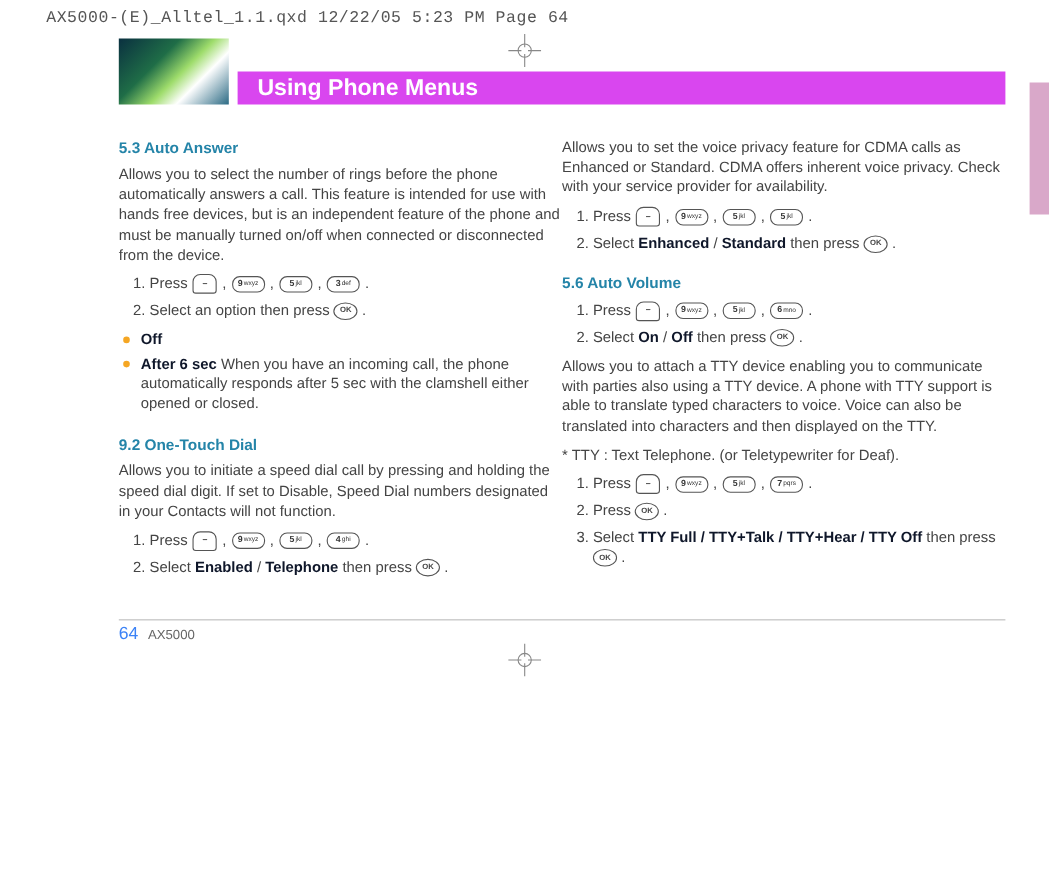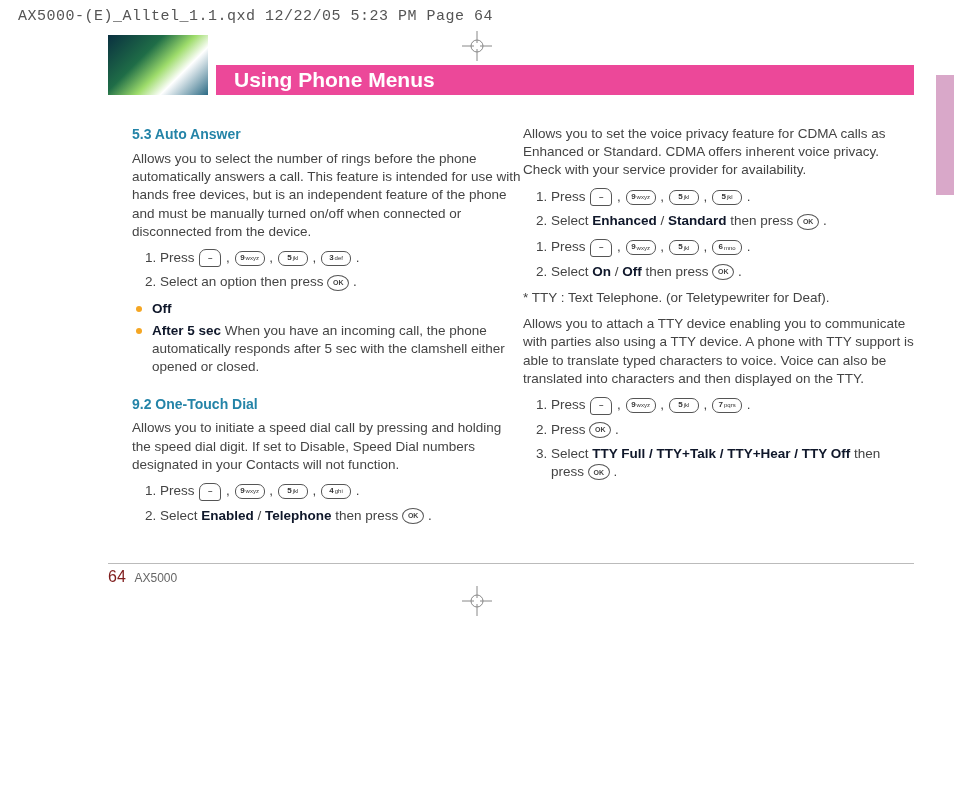--- a/index.html
+++ b/index.html
@@ -9,20 +9,21 @@
     background: #fff;
     color: #333;
     width: 954px;
   }
   .slug {
     font-family: "Courier New", monospace;
     font-size: 15px;
     color: #555;
     padding: 8px 0 0 18px;
     letter-spacing: 0.5px;
+    margin-left: 24px;
   }
   .page {
     position: relative;
     margin: 10px 0 0 0;
     padding: 0 40px 30px 108px;
   }
   .tab {
     position: absolute;
     right: 0;
     top: 40px;
@@ -44,31 +45,30 @@
   }
   .title-bar {
     flex: 1;
     margin-left: 8px;
     display: flex;
     flex-direction: column;
     justify-content: flex-end;
   }
   .title-band {
     height: 30px;
-    background: #ec4899;
+    background: #d946ef;
     color: #fff;
     font-size: 21px;
     font-weight: bold;
     display: flex;
     align-items: center;
     padding-left: 18px;
   }
   .columns {
     display: flex;
-    margin-left: 24px;
   }
   .col { flex: 1; font-size: 13.5px; line-height: 1.35; color: #444; }
   .sec-head {
     color: #2484a8;
     font-weight: bold;
     font-size: 14px;
     margin: 18px 0 6px 0;
   }
   .sec-head.first { margin-top: 0; }
   p.body { margin: 0 0 8px 0; }
@@ -93,21 +93,21 @@
     width:20px;height:14px;border:1px solid #555;border-radius:50%;
     font-size:7px;font-weight:bold;vertical-align:middle;
   }
   .footer {
     margin-top: 30px;
     border-top: 1px solid #bbb;
     padding-top: 4px;
     font-size: 12px;
     color: #666;
   }
-  .footer .pnum { font-size: 16px; color:#7f1d1d; margin-right:6px;}
+  .footer .pnum { font-size: 16px; color:#3b82f6; margin-right:6px;}
   
   .crop { position:absolute; }
   .crop svg line { stroke:#888; stroke-width:1; }
   .crop.top { left:50%; top:-4px; transform:translateX(-50%);}
   .crop.bottom { left:50%; bottom:-4px; transform:translateX(-50%);}
 </style>
 </head>
 <body>
 
 <div class="slug">AX5000-(E)_Alltel_1.1.qxd  12/22/05  5:23 PM  Page 64</div>
@@ -159,21 +159,21 @@
         <li>
           <span>Select an option then press </span><span class="ok">OK</span> .
         </li>
       </ol>
       <div class="bul-row">
         <span class="dot"></span>
         <div class="bul-text"><b>Off</b></div>
       </div>
       <div class="bul-row">
         <span class="dot"></span>
-        <div class="bul-text"><b>After 5 sec</b><span> When you have an incoming call, the phone automatically responds after 5 sec with the clamshell either opened or closed.</span></div>
+        <div class="bul-text"><b>After 6 sec</b><span> When you have an incoming call, the phone automatically responds after 5 sec with the clamshell either opened or closed.</span></div>
       </div>
 
       <div class="sec-head">9.2 One-Touch Dial</div>
       <p class="body">Allows you to initiate a speed dial call by pressing and holding the speed dial digit. If set to Disable, Speed Dial numbers designated in your Contacts will not function.</p>
       <ol class="steps">
         <li>
           <span>Press </span>
           <span class="key soft"></span> ,
           <span class="key">
               <span>9</span>
@@ -212,20 +212,21 @@
           <span class="key">
               <span>5</span>
               <sup>jkl</sup>
             </span> .
         </li>
         <li>
           <span>Select </span><b>Enhanced</b><span> / </span><b>Standard</b><span> then press </span><span class="ok">OK</span> .
         </li>
       </ol>
 
+      <div class="sec-head">5.6 Auto Volume</div>
       <ol class="steps">
         <li>
           <span>Press </span>
           <span class="key soft"></span> ,
           <span class="key">
               <span>9</span>
               <sup>wxyz</sup>
             </span> ,
           <span class="key">
               <span>5</span>
@@ -234,22 +235,22 @@
           <span class="key">
               <span>6</span>
               <sup>mno</sup>
             </span> .
         </li>
         <li>
           <span>Select </span><b>On</b><span> / </span><b>Off</b><span> then press </span><span class="ok">OK</span> .
         </li>
       </ol>
 
+      <p class="body">Allows you to attach a TTY device enabling you to communicate with parties also using a TTY device. A phone with TTY support is able to translate typed characters to voice. Voice can also be translated into characters and then displayed on the TTY.</p>
       <p class="body">* TTY :  Text Telephone. (or Teletypewriter for Deaf).</p>
-      <p class="body">Allows you to attach a TTY device enabling you to communicate with parties also using a TTY device. A phone with TTY support is able to translate typed characters to voice. Voice can also be translated into characters and then displayed on the TTY.</p>
       <ol class="steps">
         <li>
           <span>Press </span>
           <span class="key soft"></span> ,
           <span class="key">
               <span>9</span>
               <sup>wxyz</sup>
             </span> ,
           <span class="key">
               <span>5</span>

